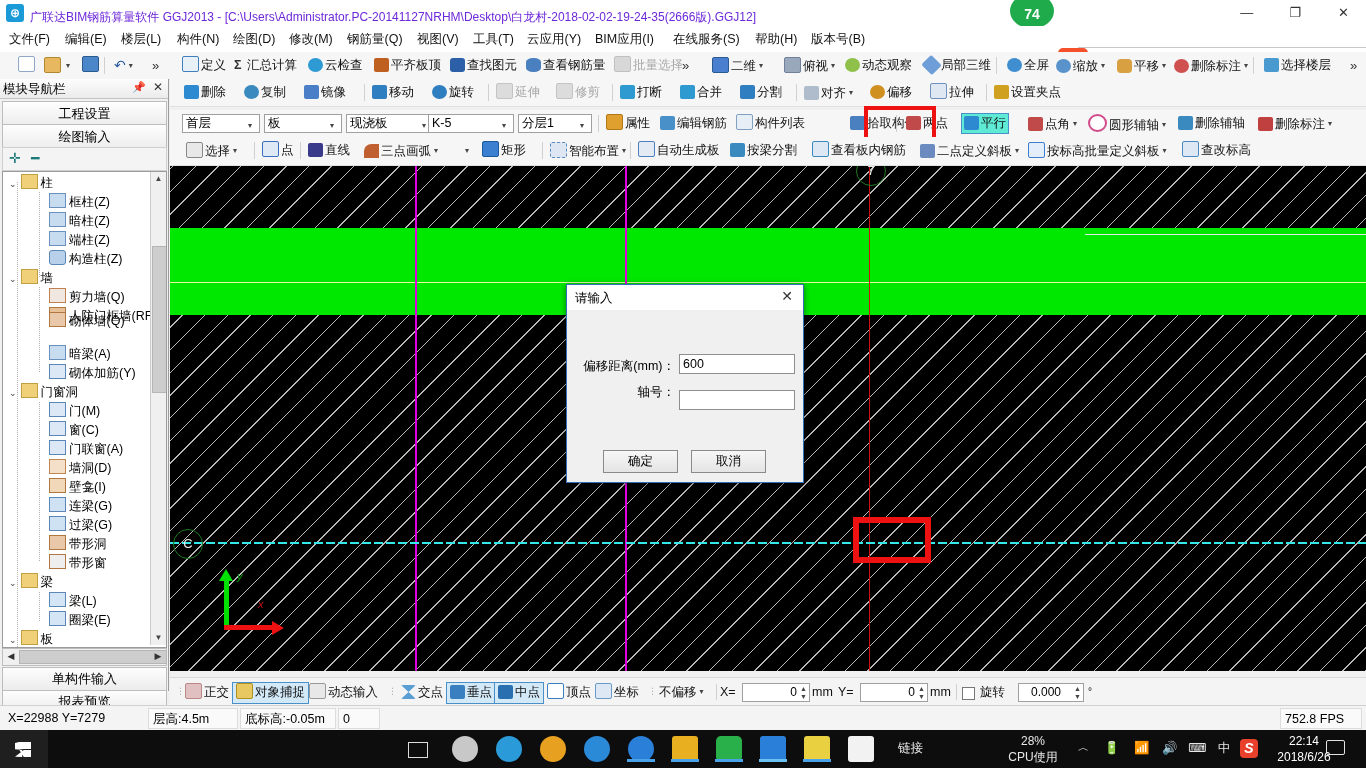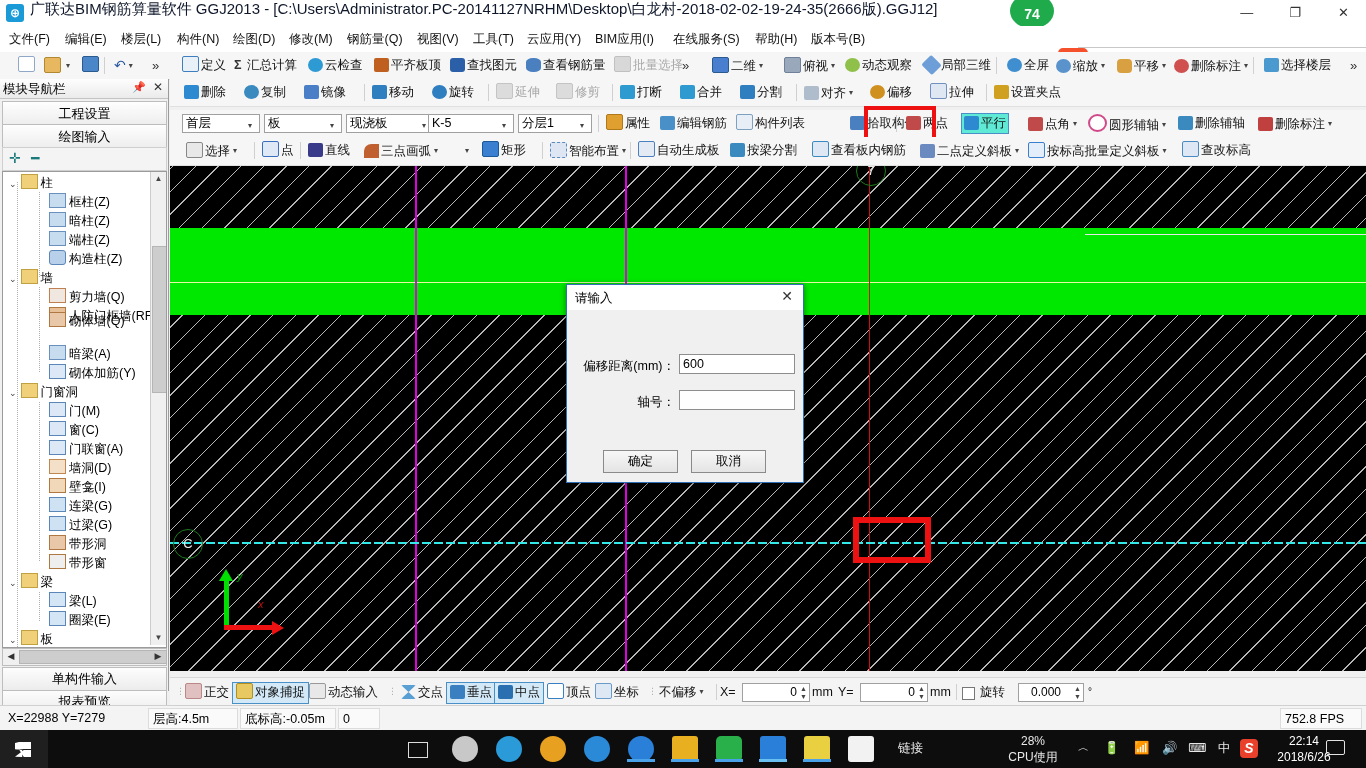--- a/index.html
+++ b/index.html
@@ -10,21 +10,21 @@
     -webkit-font-smoothing:none;
   }
   .app{position:relative;width:1366px;height:768px;}
 
   
   .titlebar{position:absolute;left:0;top:0;width:1366px;height:26px;
     background:#ffffff;border-bottom:1px solid #e2e2e2;}
   .tb-icon{position:absolute;left:6px;top:4px;width:18px;height:18px;
     background:#1a9ad7;border-radius:3px;color:#fff;font-size:12px;
     text-align:center;line-height:18px;font-weight:bold;}
-  .tb-title{position:absolute;left:30px;top:0;font-size:15px;color:#0f172a;
+  .tb-title{position:absolute;left:30px;top:9px;font-size:12px;color:#6d28d9;
     white-space:nowrap;}
   .tb-btns{position:absolute;right:0;top:0;height:26px;}
   .tb-btn{display:inline-block;width:45px;height:26px;text-align:center;
     line-height:26px;font-size:13px;color:#333;}
   .tb-badge{position:absolute;left:1010px;top:-6px;width:44px;height:34px;
     background:#1faa4c;border-radius:50%/55%;color:#fff;font-size:14px;
     font-weight:bold;text-align:center;line-height:40px;
     box-shadow:0 0 0 2px #fff;}
 
   
@@ -425,21 +425,21 @@
     <div class="ucsLbl" style="left:88px;top:432px;color:#c01010">x</div>
   </div>
 
   <div class="dlg">
     <div class="dlg-tb">
       <div class="dlg-title">请输入</div>
       <div class="dlg-x">✕</div>
     </div>
     <div class="dlg-lbl" style="left:8px;top:73px;width:100px">偏移距离(mm)：</div>
     <input class="dlg-in" style="left: 112px; top: 69px; width: 116px;" value="600">
-    <div class="dlg-lbl" style="left:8px;top:109px;width:100px">轴号：</div>
+    <div class="dlg-lbl" style="left:8px;top:99px;width:100px">轴号：</div>
     <input class="dlg-in" style="left: 112px; top: 105px; width: 116px;" value="">
     <button class="dlg-btn" style="left:36px;top:165px">确定</button>
     <button class="dlg-btn" style="left:124px;top:165px">取消</button>
   </div>
 
   <div class="sbar">
     <span style="position:absolute;left:6px;top:8px;color:#b0b0b0;font-size:9px">⋮</span>
     <div class="sbtn" style="left:12px"><span class="ticon" style="background:#e0c0c0;border:1px solid #b88"></span><span>正交</span></div>
     <div class="sbtn on" style="left:62px"><span class="ticon" style="background:#e8c860;border:1px solid #b09020"></span><span>对象捕捉</span></div>
     <div class="sbtn" style="left:136px"><span class="ticon" style="background:#e8e8e8;border:1px solid #999"></span><span>动态输入</span></div>

